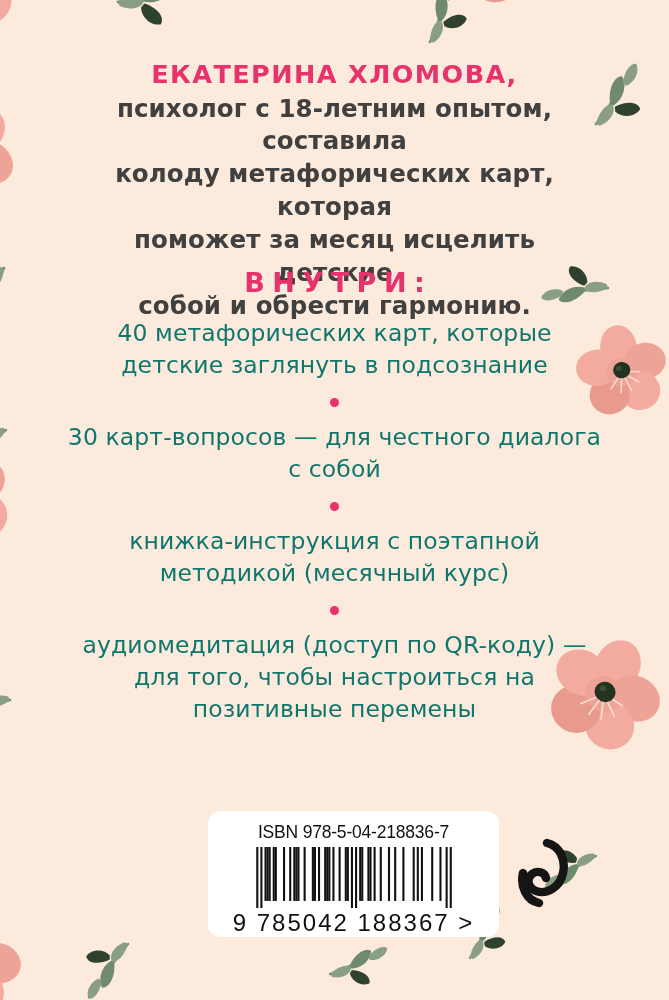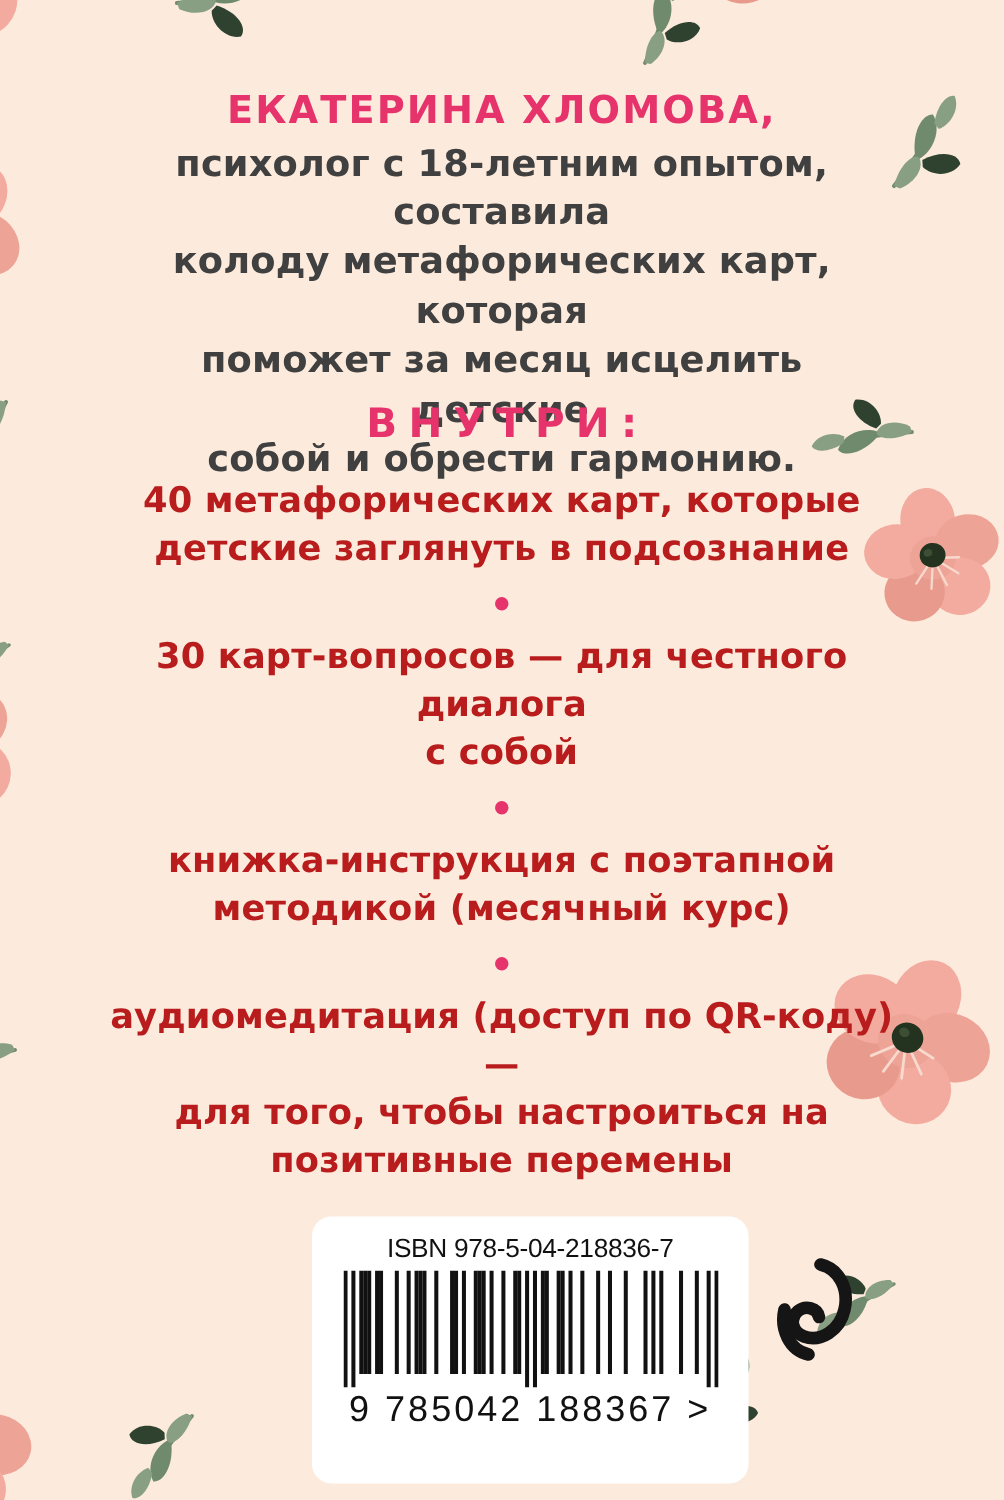--- a/index.html
+++ b/index.html
@@ -86,44 +86,44 @@
     position: absolute;
     left: 62px;
     top: 318px;
     width: 545px;
     margin: 0;
     padding: 0;
     list-style: none;
   }
 
   .feature-item {
-    color: #b91c1c;
+    color: #0f766e;
     font-size: 23.5px;
-    font-weight: bold;
+    font-weight: normal;
     line-height: 1.36;
     text-align: center;
     letter-spacing: 0.1px;
   }
 
   .feature-sep {
     display: block;
     margin: 16px auto 15px auto;
     width: 9px;
     height: 9px;
     border-radius: 50%;
     background: #e6336b;
   }
 
   
   #barcode-box {
     position: absolute;
     left: 208px;
     top: 811px;
     width: 291px;
-    height: 178px;
+    height: 126px;
     background: #ffffff;
     border-radius: 13px;
     z-index: 6;
     display: flex;
     flex-direction: column;
     align-items: center;
   }
   .isbn-text {
     margin-top: 11px;
     font-family: "Liberation Sans", sans-serif;

